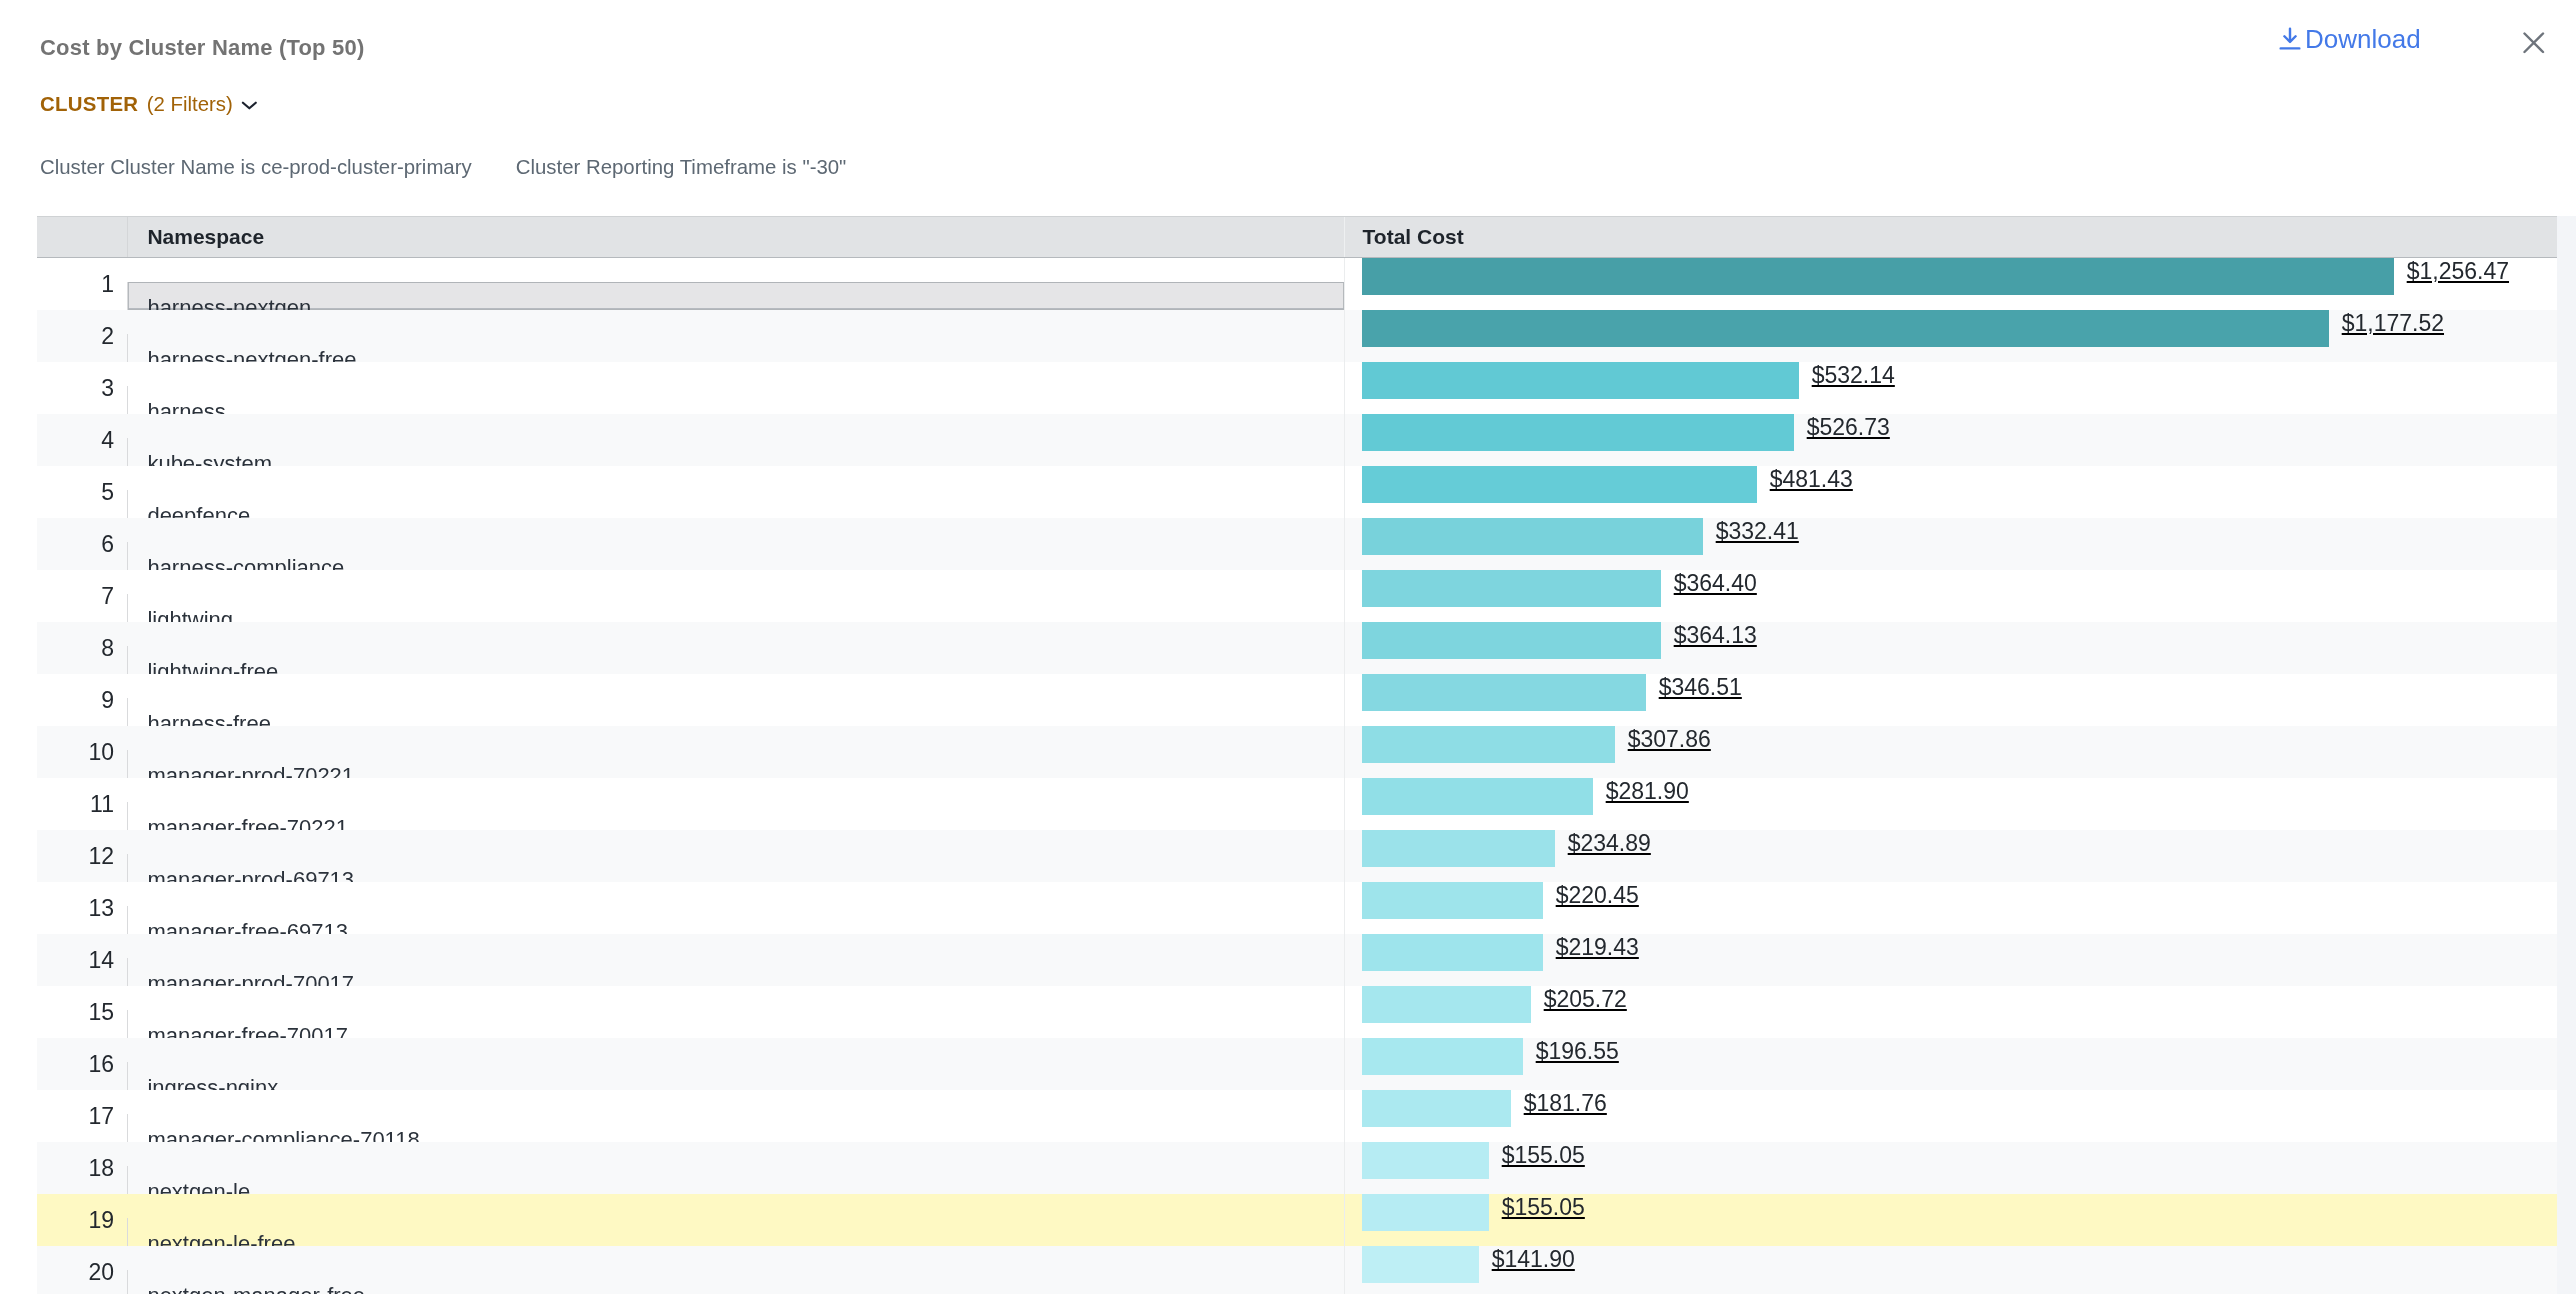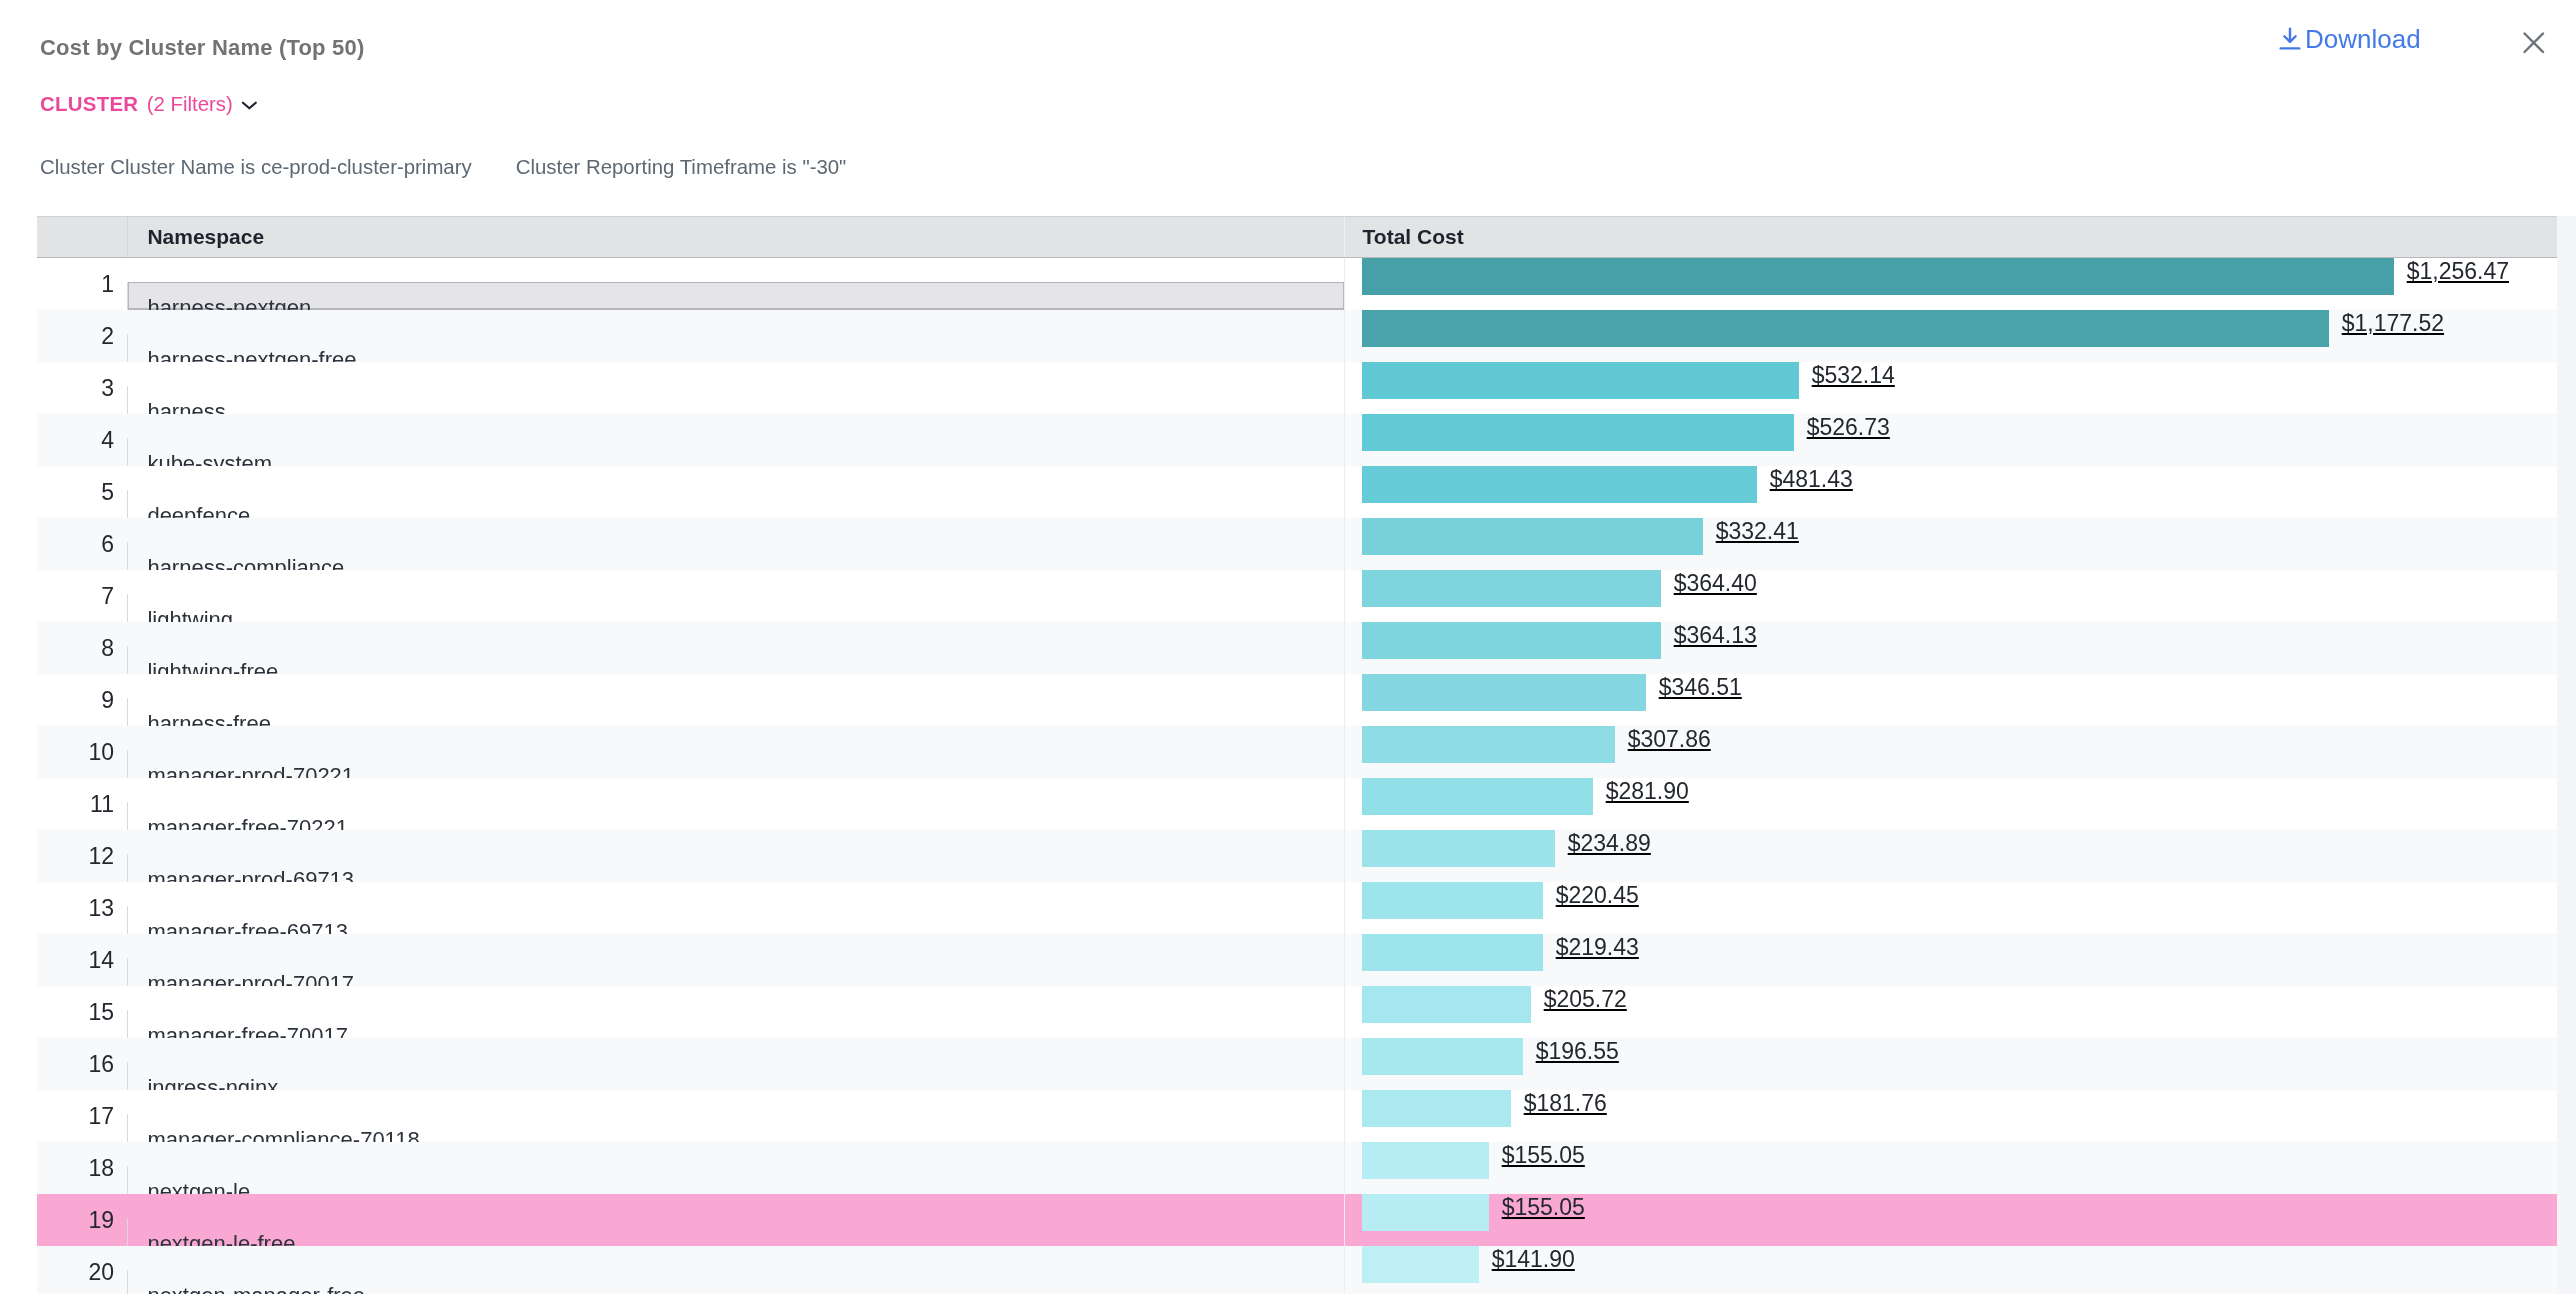--- a/index.html
+++ b/index.html
@@ -15,21 +15,21 @@
   .download-btn { position:absolute; left:2276px; top:24px; display:flex; align-items:center;
                   gap:1px; color:#4379e8; font-size:26px; font-weight:500; cursor:pointer;
                   background:none; border:none; font-family:inherit; }
   .download-btn svg { display:block; }
 
   .close-btn { position:absolute; left:2515px; top:26px; width:37px; height:37px;
                background:none; border:none; cursor:pointer; }
 
   
   .cluster-row { position:absolute; left:40px; top:93px; display:flex; align-items:flex-start;
-                 gap:8.3px; font-size:20.4px; color:#ec4899; cursor:pointer; }
+                 gap:8.3px; font-size:20.4px; color:#a16207; cursor:pointer; }
   .cluster-row .sect { font-weight:700; letter-spacing:0.3px; }
   .cluster-row .cnt  { font-weight:400; }
 
   .applied-row { position:absolute; left:40px; top:156px; display:flex; gap:44px;
                  font-size:20.4px; color:#5d6873;text-align:right; }
 
   
   .tablewrap { position:absolute; left:37px; top:216px; width:2520px; height:1079px;
                overflow:hidden; }
   .gutter { position:absolute; left:2557px; top:216px; width:18.5px; height:1079px;
@@ -37,21 +37,21 @@
 
   .thead { display:grid; grid-template-columns:90px 1217px 1214px; height:42px;
            background:#e1e3e5; border-top:0.9px solid #cfd2d4; border-bottom:1.9px solid #b5b9bd; }
   .thead .hc { font-size:21px; font-weight:700; color:#1e242b; line-height:39px; }
   .hc.ns  { padding-left:19.4px; border-left:0.9px solid #d4d6d8; }
   .hc.tc  { padding-left:17.6px; border-left:0.9px solid #eef0f1; }
 
   .trow { display:grid; grid-template-columns:90px 1217px 1214px; height:52px;
           background:#ffffff; }
   .trow.stripe { background:#f8f9fa; }
-  .trow.hovered { background:#f9a8d4; }
+  .trow.hovered { background:#fef9c3; }
 
   .cell-num { font-size:23px; color:#23282e; text-align:right; padding-right:13px;
               line-height:52px; }
   .cell-ns  { font-size:22px; color:#2b323b; padding-left:19.4px; line-height:52px;
               border-left:0.9px solid #d9dadc; white-space:nowrap; overflow:hidden;margin-top:24px; }
   .trow.selected .cell-ns { background:#e5e5e7;
               box-shadow:inset 0 0 0 0.9px #b0b4b8, inset 0 -1.9px 0 #b6bac0; }
   .trow.selected { background:#ffffff; }
 
   .cell-cost { display:flex; align-items:flex-start; border-left:0.9px solid #ebedee;text-decoration:underline; }

